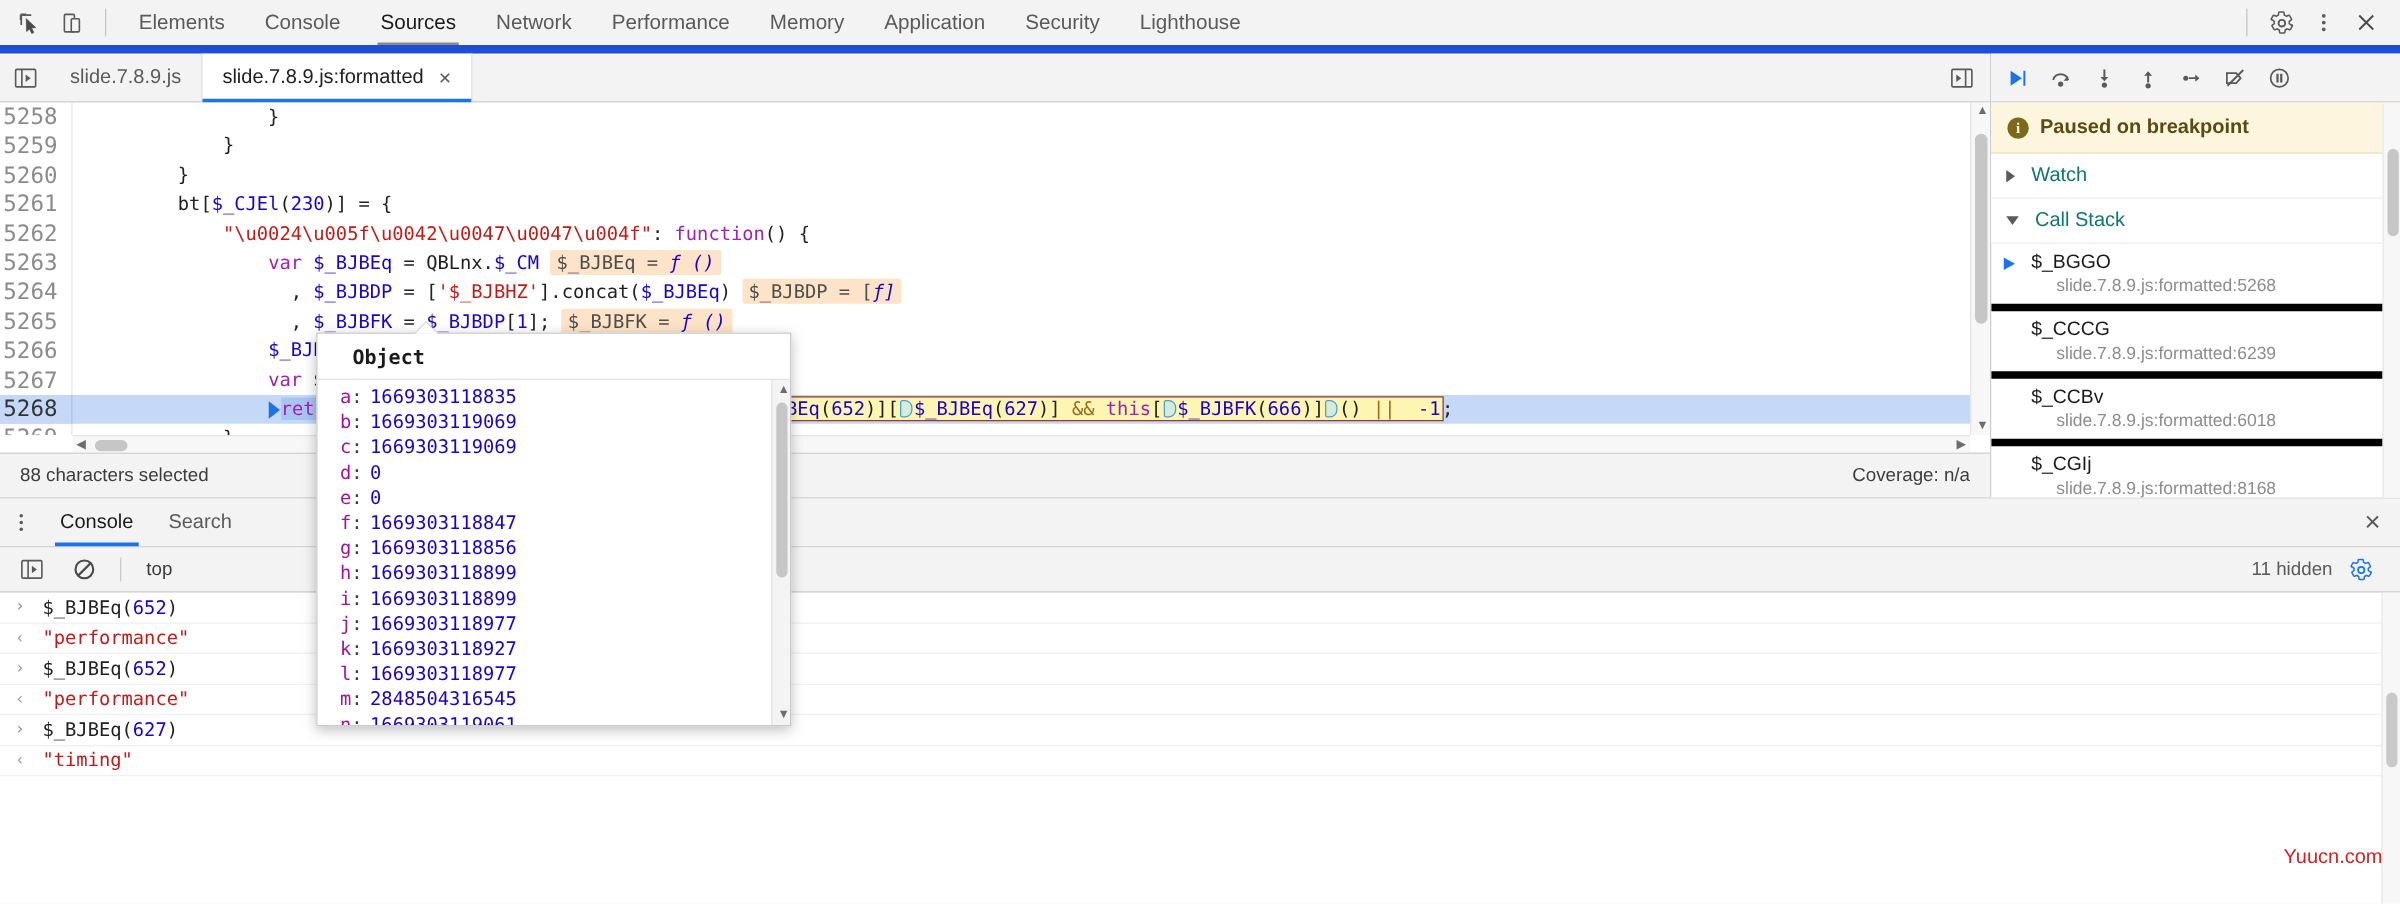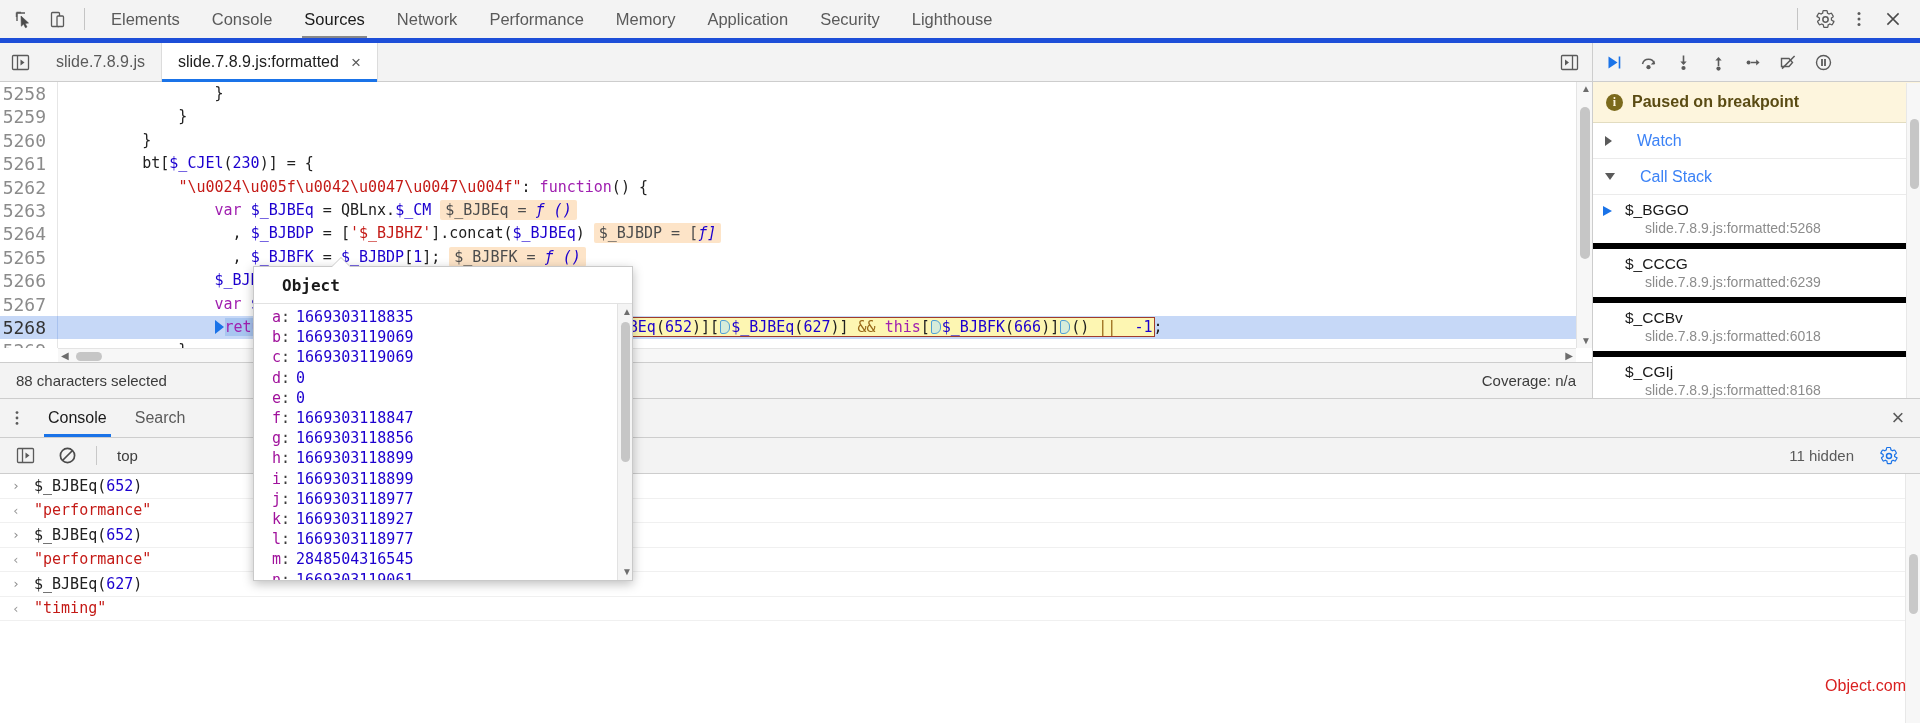--- a/index.html
+++ b/index.html
@@ -14,21 +14,21 @@
     position: relative;
     width: 1920px; height: 723px;
     display: flex; flex-direction: column;
     background: #f3f3f3;
   }
 
   
   .top-toolbar {
     height: 43px; min-height: 43px;
     background: #f3f3f3;
-    border-bottom: 5px solid #1d4ed8;
+    border-bottom: 7px solid #1d4ed8;
     display: flex; align-items: center;
     padding: 0 6px;
   }
   .tb-icon-btn {
     width: 34px; height: 34px;
     display: flex; align-items: center; justify-content: center;
     border-radius: 2px;
     cursor: pointer;
   }
   .tb-sep {
@@ -300,23 +300,23 @@
     background: #7b6a1c;
     color: #fdf5dd;
     font-size: 12px; font-weight: bold;
     display: flex; align-items: center; justify-content: center;
     font-family: "Liberation Serif", serif;
   }
   .section-header {
     height: 36px; min-height: 36px;
     display: flex; align-items: center;
     padding: 0 12px;
-    gap: 25px;
+    gap: 13px;
     font-size: 16px;
-    color: #3b82f6;
+    color: #0f766e;
     border-bottom: 1px solid #ebebeb;
     cursor: pointer;
     background: #fff;
   }
   .tri {
     width: 0; height: 0;
     border-top: 5px solid transparent;
     border-bottom: 5px solid transparent;
     border-left: 7px solid #5a5a5a;
   }
@@ -435,21 +435,21 @@
     border-top: 6px solid #4a4a4a;
   }
   .levels-select {
     display: flex; align-items: center; gap: 7px;
     padding: 0 8px;
     cursor: pointer;
   }
   .cf-right {
     margin-left: auto;
     display: flex; align-items: center;
-    gap: 18px;
+    gap: 6px;
     padding-right: 6px;
   }
   .hidden-count { color: #5a5a5a; font-size: 15px; }
 
   .console-messages {
     flex: 1;
     overflow: hidden;
     font-family: "DejaVu Sans Mono", monospace;
     font-size: 15px;
     position: relative;
@@ -922,14 +922,14 @@
           </div>
         </div>
       <div class="obj-pop-vscroll">
         <div class="scroll-arrow" style="top:3px; left:4px;">▲</div>
         <div class="obj-pop-vthumb"></div>
         <div class="scroll-arrow" style="bottom:3px; left:4px;">▼</div>
       </div>
     </div>
   </div>
 
-  <div class="watermark">Object.com</div>
+  <div class="watermark">Yuucn.com</div>
 </div>
 
 </body></html>

